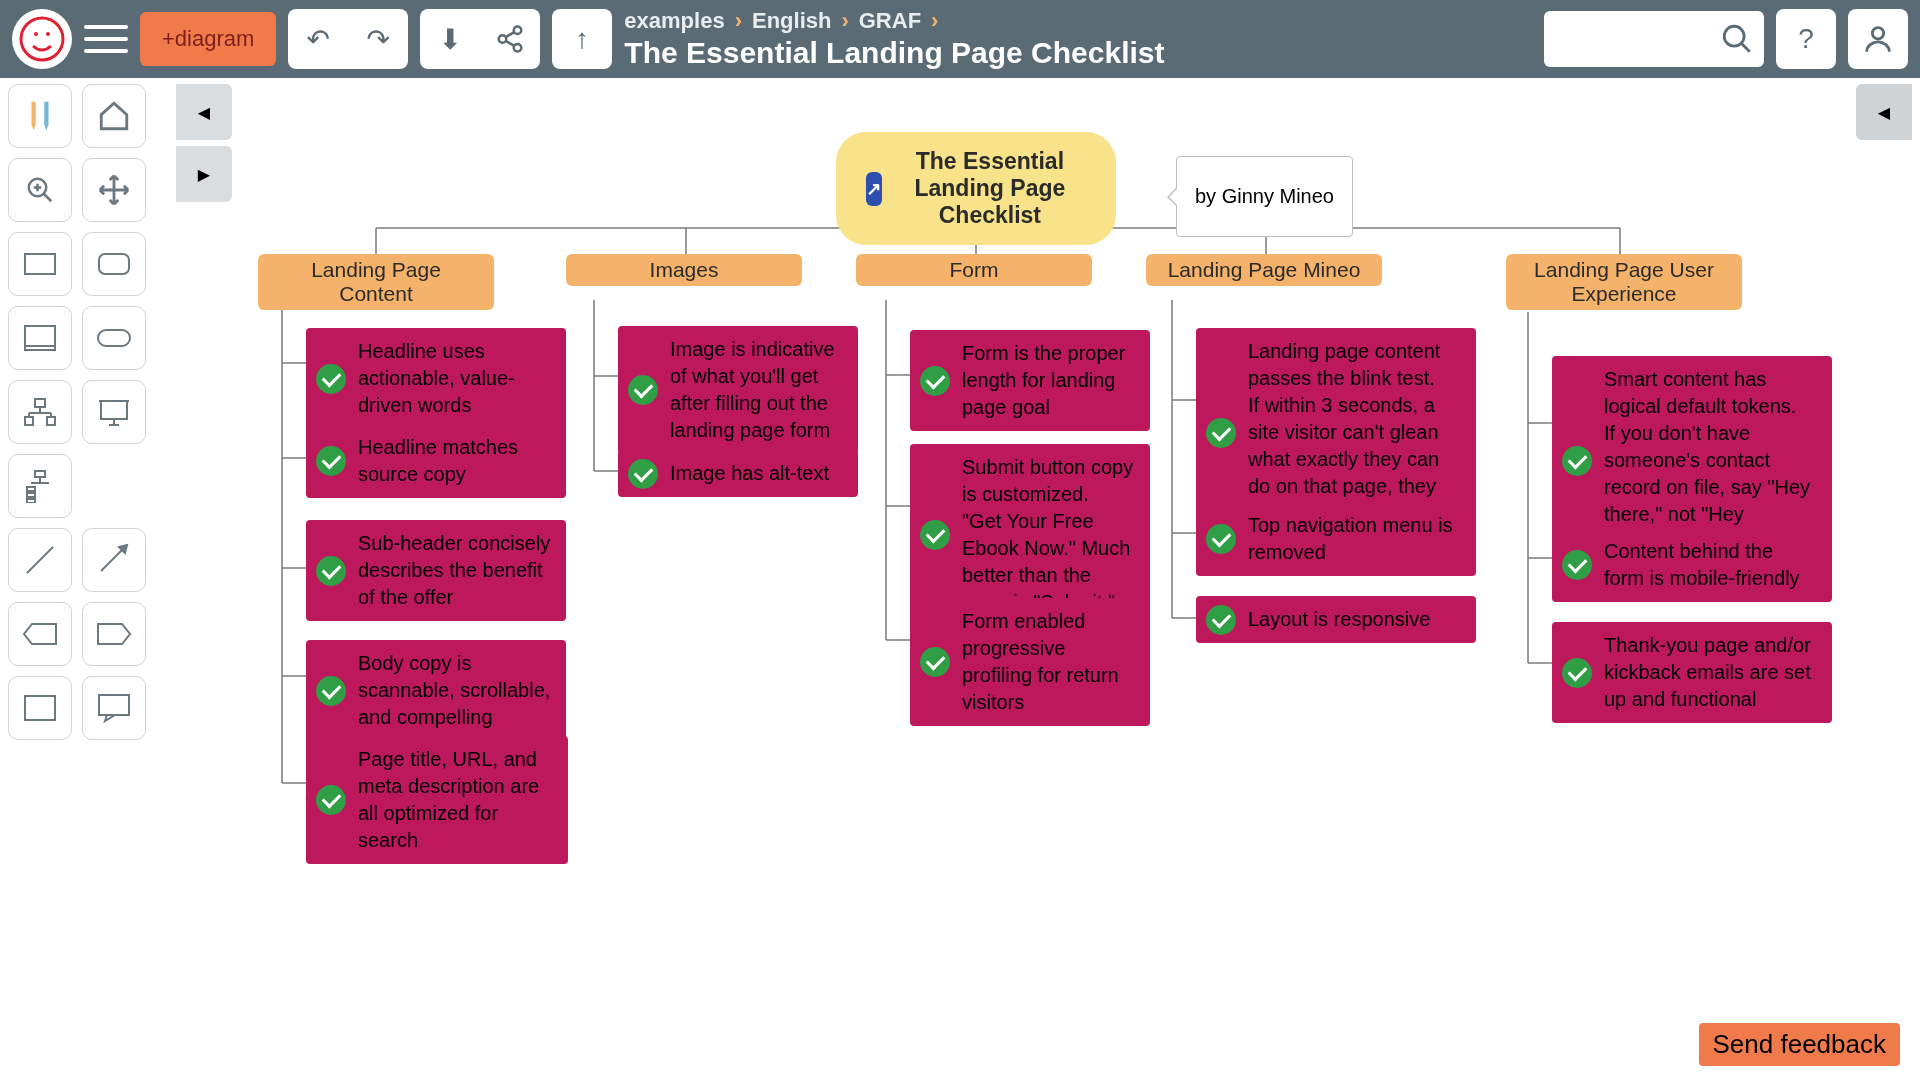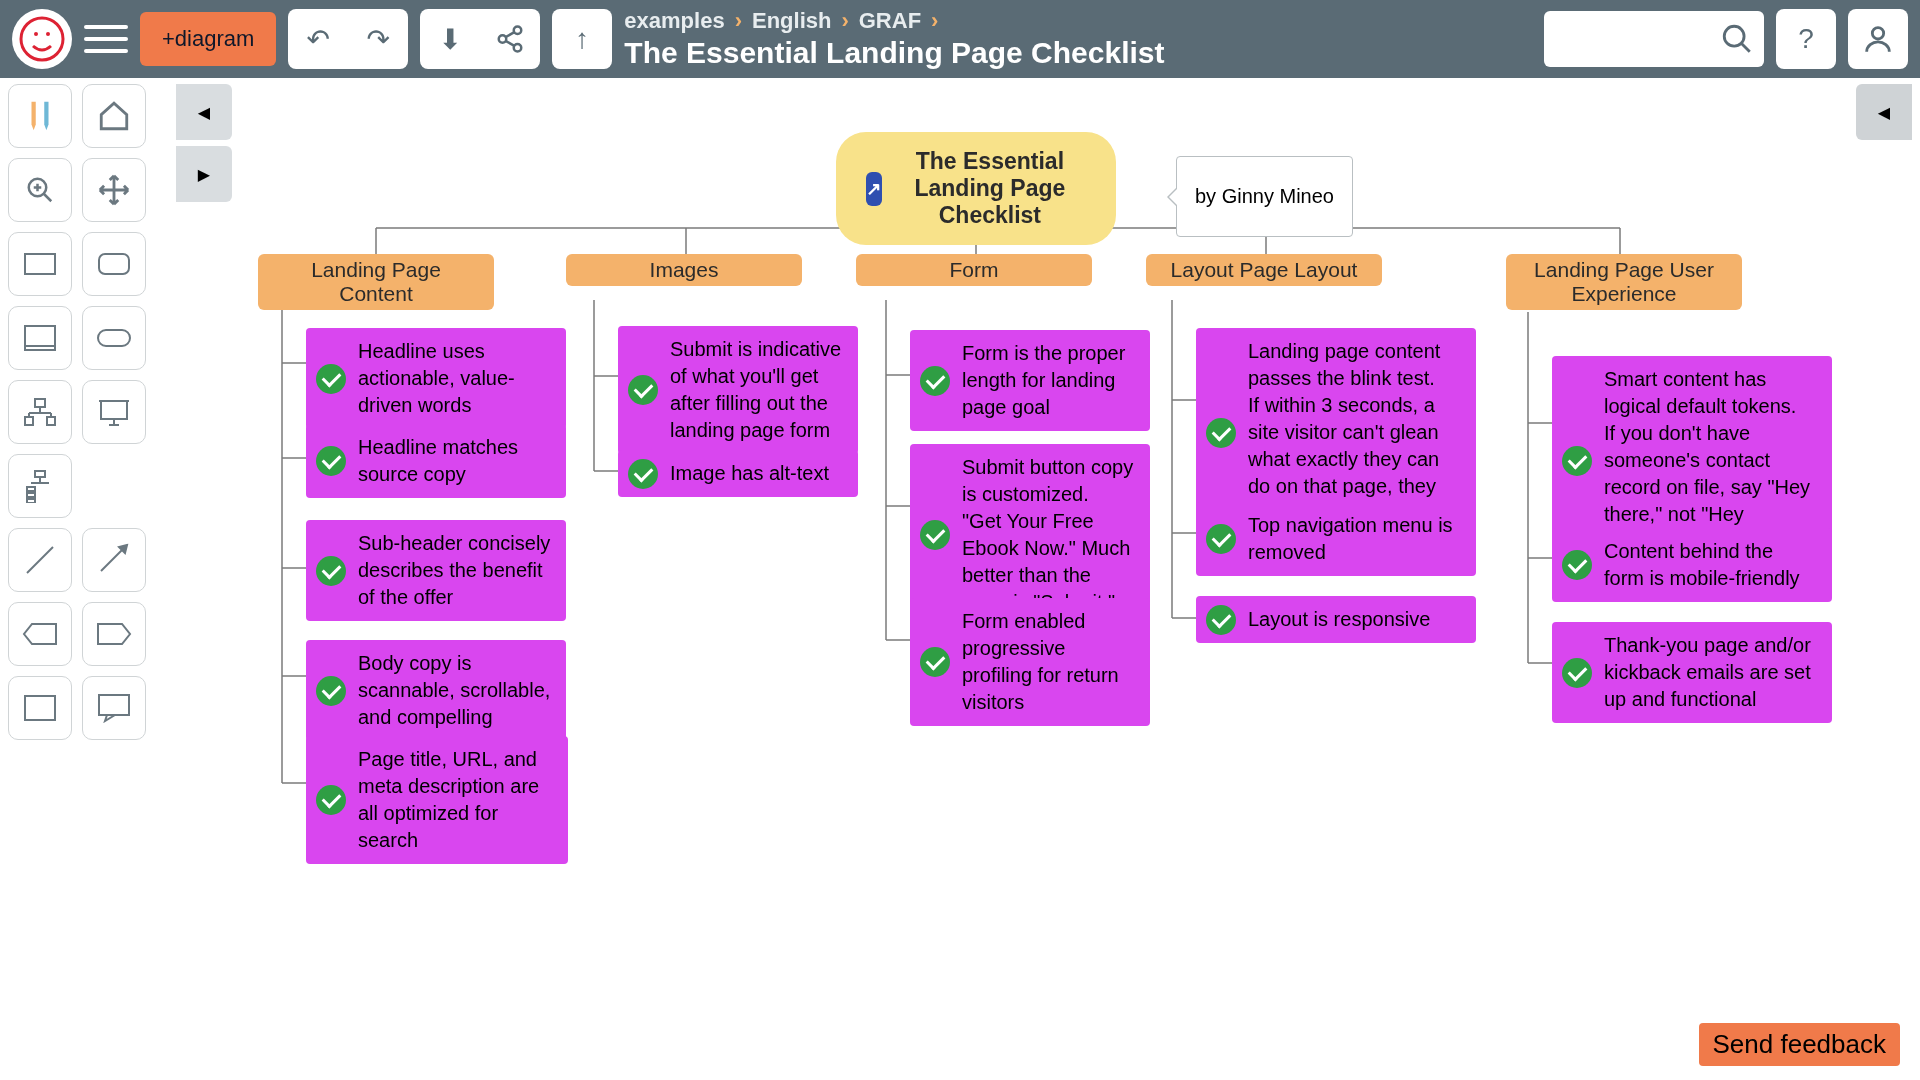--- a/index.html
+++ b/index.html
@@ -3,21 +3,21 @@
 <meta charset="utf-8">
 <style>
   * { box-sizing: border-box; margin: 0; padding: 0; font-family: Arial, sans-serif; }
   body { width: 1920px; height: 1080px; background: #fff; overflow: hidden; position: relative; }
 
   
   .topbar { height: 78px; background: #5a6b75; display: flex; align-items: center; padding: 0 12px; gap: 12px; }
   .logo { width: 60px; height: 60px; border-radius: 50%; background: #fff; display: flex; align-items: center; justify-content: center; }
   .hamburger { width: 44px; height: 44px; display: flex; flex-direction: column; justify-content: center; gap: 8px; cursor: pointer; }
   .hamburger span { height: 4px; background: #fff; border-radius: 2px; }
-  .btn-orange { background: #f07a4a; color: #0f172a; border-radius: 6px; padding: 14px 22px; font-size: 22px; cursor: pointer; }
+  .btn-orange { background: #f07a4a; color: #7f1d1d; border-radius: 6px; padding: 14px 22px; font-size: 22px; cursor: pointer; }
   .tool-btn { width: 60px; height: 60px; background: #fff; border-radius: 8px; display: flex; align-items: center; justify-content: center; cursor: pointer; font-size: 28px; color: #5a6b75; }
   .tool-btn.joined-l { border-radius: 8px 0 0 8px; margin-right: -12px; }
   .tool-btn.joined-r { border-radius: 0 8px 8px 0; }
   .breadcrumbs { color: #e8edef; font-size: 22px; display: flex; align-items: center; gap: 10px; flex-wrap: wrap; min-width: 0; }
   .breadcrumbs .sep { color: #f4b26b; }
   .title-row { flex: 1; min-width: 0; font-weight: bold; }
   .page-title { color: #fff; font-size: 30px; margin-top: 2px; }
   .search { width: 220px; height: 56px; background: #fff; border-radius: 6px; display: flex; align-items: center; justify-content: flex-end; padding: 0 10px; }
   .search svg { width: 34px; height: 34px; }
 
@@ -33,21 +33,21 @@
 
   
   .canvas { position: absolute; left: 176px; top: 78px; right: 0; bottom: 0; }
   .node { position: absolute; border-radius: 6px; padding: 10px 14px; font-size: 20px; color: #2b2b2b; }
   .node.orange { background: #f4b26b; text-align: center; font-size: 21px; padding: 4px 20px; }
   .node.root  { background: #f8e28a; border-radius: 30px; font-weight: bold; text-align: center; padding: 16px 30px; font-size: 23px; display:flex; align-items:center; gap:12px;}
   .root-icon { width:34px; height:34px; background:#2f4fb0; border-radius:6px; display:flex; align-items:center; justify-content:center; color:#fff; font-size:18px;}
   .callout { position:absolute; background:#fff; border:1px solid #b9bfc2; border-radius:4px; padding:28px 18px; font-size:20px;}
   .callout:before { content:""; position:absolute; left:-20px; top:50%; transform:translateY(-50%); border:10px solid transparent; border-right-color:#b9bfc2;}
   .callout:after  { content:""; position:absolute; left:-18px; top:50%; transform:translateY(-50%); border:10px solid transparent; border-right-color:#fff;}
-  .item { position:absolute; background:#d946ef; border-radius:4px; padding:10px 14px 10px 52px; font-size:20px; line-height:1.35; }
+  .item { position:absolute; background:#be185d; border-radius:4px; padding:10px 14px 10px 52px; font-size:20px; line-height:1.35; }
   .check { position:absolute; left:10px; top:50%; transform:translateY(-50%); width:30px; height:30px; border-radius:50%; background:#2f9e44; display:flex; align-items:center; justify-content:center;}
   .check:after { content:""; width:14px; height:8px; border-left:3px solid #fff; border-bottom:3px solid #fff; transform:rotate(-45deg); margin-top:-3px;}
   .feedback { position:absolute; right:20px; bottom:14px; background:#f07a4a; color:#000000; font-size:26px; padding:6px 14px; border-radius:4px; cursor:pointer;}
 
   svg.connectors { position:absolute; left:0; top:0; pointer-events:none; }
 </style>
 </head>
 <body>
 
 <div class="topbar">
@@ -254,30 +254,30 @@
 
   <div class="node root" style="left:660px; top:54px; width:280px;">
     <span class="root-icon">↗</span>
     <span>The Essential Landing Page Checklist</span>
   </div>
   <div class="callout" style="left:1000px; top:78px;">by Ginny Mineo</div>
 
   <div class="node orange" style="left:82px;  top:176px; width:236px;">Landing Page Content</div>
   <div class="node orange" style="left:390px; top:176px; width:236px;">Images</div>
   <div class="node orange" style="left:680px; top:176px; width:236px;">Form</div>
-  <div class="node orange" style="left:970px; top:176px; width:236px;">Layout Page Layout</div>
+  <div class="node orange" style="left:970px; top:176px; width:236px;">Landing Page Mineo</div>
   <div class="node orange" style="left:1330px;top:176px; width:236px;">Landing Page User Experience</div>
 
   <div class="item" style="left:130px; top:250px; width:260px;"><span class="check"></span><span>Headline uses actionable, value-driven words</span></div>
   <div class="item" style="left:130px; top:346px; width:260px;"><span class="check"></span><span>Headline matches source copy</span></div>
   <div class="item" style="left:130px; top:442px; width:260px;"><span class="check"></span><span>Sub-header concisely describes the benefit of the offer</span></div>
   <div class="item" style="left:130px; top:562px; width:260px;"><span class="check"></span><span>Body copy is scannable, scrollable, and compelling</span></div>
   <div class="item" style="left:130px; top:658px; width:262px;"><span class="check"></span><span>Page title, URL, and meta description are all optimized for search</span></div>
 
-  <div class="item" style="left:442px; top:248px; width:240px;"><span class="check"></span><span>Submit is indicative of what you'll get after filling out the landing page form</span></div>
+  <div class="item" style="left:442px; top:248px; width:240px;"><span class="check"></span><span>Image is indicative of what you'll get after filling out the landing page form</span></div>
   <div class="item" style="left:734px; top:252px; width:240px;"><span class="check"></span><span>Form is the proper length for landing page goal</span></div>
 
   <div class="item" style="left:442px; top:372px; width:240px;"><span class="check"></span><span>Image has alt-text</span></div>
   <div class="item" style="left:734px; top:366px; width:240px; white-space:pre-line;"><span class="check"></span><span>Submit button copy is customized.
 "Get Your Free Ebook Now." Much better than the generic "Submit."</span></div>
   <div class="item" style="left:734px; top:520px; width:240px;"><span class="check"></span><span>Form enabled progressive profiling for return visitors</span></div>
 
   <div class="item" style="left:1020px; top:250px; width:280px; white-space:pre-line;"><span class="check"></span><span>Landing page content passes the blink test.
 If within 3 seconds, a site visitor can't glean what exactly they can do on that page, they click the back button</span></div>
   <div class="item" style="left:1020px; top:424px; width:280px;"><span class="check"></span><span>Top navigation menu is removed</span></div>

